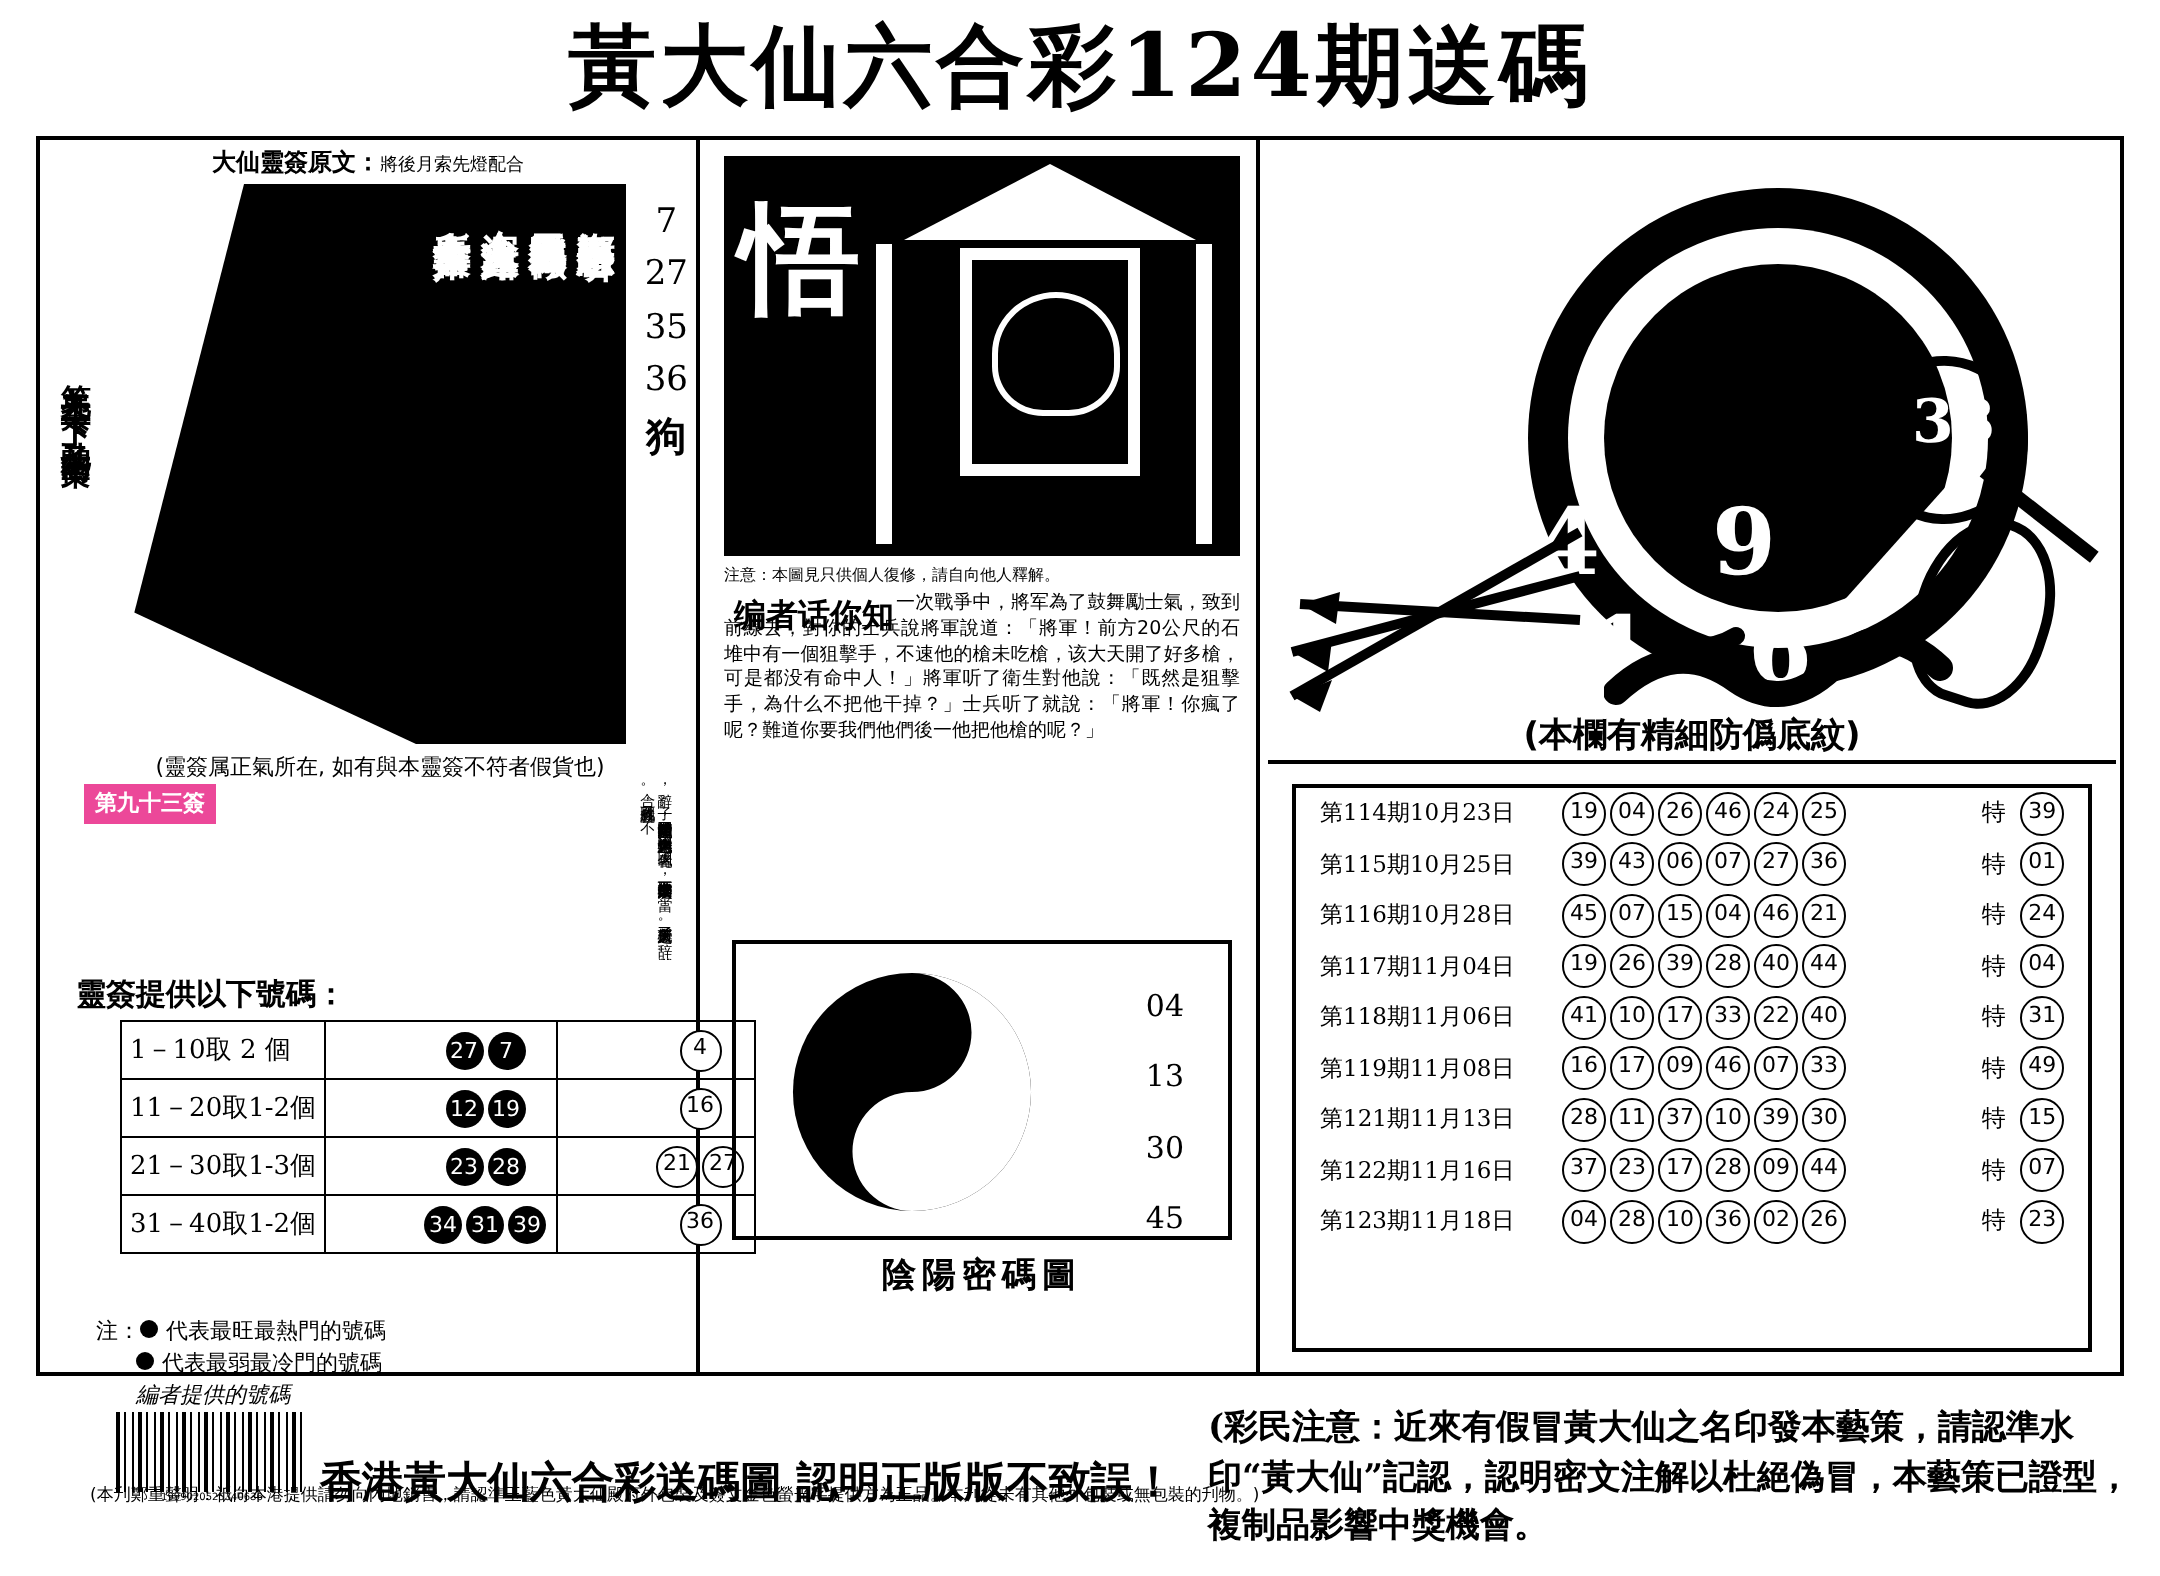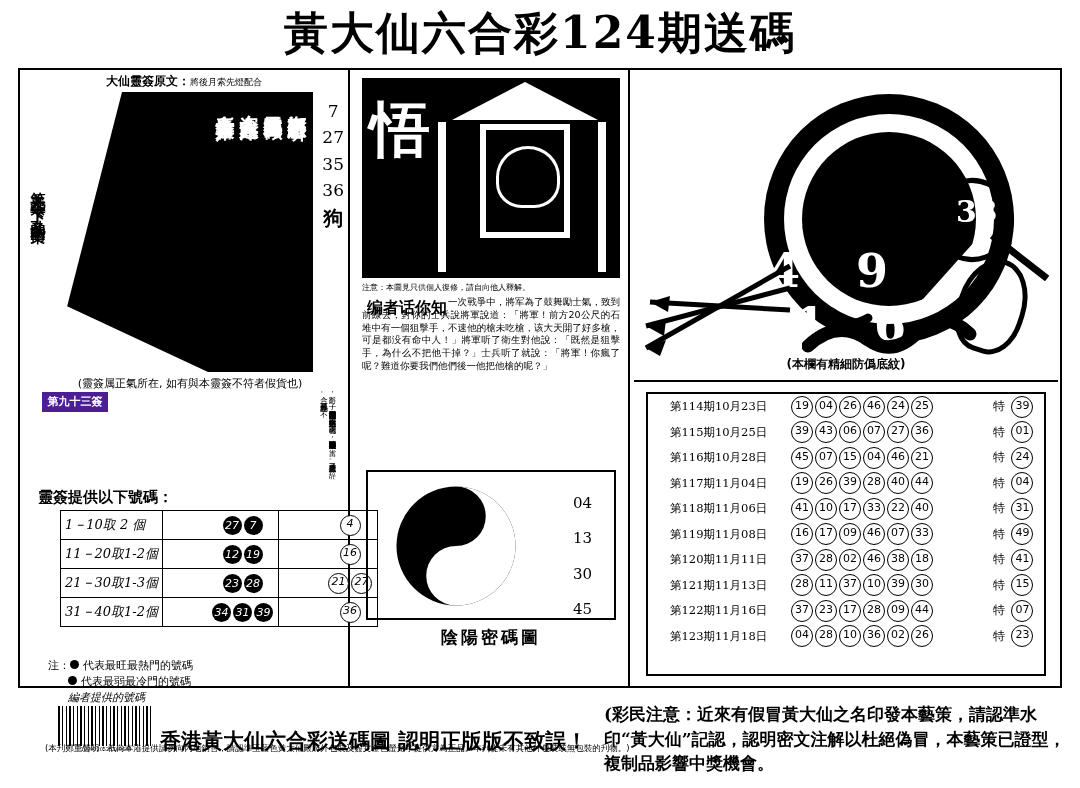--- a/index.html
+++ b/index.html
@@ -80,21 +80,21 @@
     text-align:center;font-size:17px;line-height:1.55;
     font-family:"DejaVu Serif","Liberation Serif",serif;
   }
   .num-col .dog{font-weight:bold;font-size:20px;}
   .p1-note{
     position:absolute;left:20px;top:306px;width:300px;
     font-size:11px;text-align:center;font-weight:normal;
   }
   .p1-seal{
     position:absolute;left:22px;top:322px;width:66px;height:20px;
-    background:#4c1d95;color:#fff;font-size:11px;text-align:center;
+    background:#ec4899;color:#fff;font-size:11px;text-align:center;
     line-height:20px;font-weight:bold;
   }
   .p1-fine{
     position:absolute;left:96px;top:320px;width:220px;height:90px;
     font-size:7.5px;line-height:1.15;
     writing-mode:vertical-rl;
     text-align:left;
     overflow:hidden;
   }
 
@@ -104,21 +104,20 @@
   }
   .hint-table{
     position:absolute;left:40px;top:440px;width:258px;
     border-collapse:collapse;
   }
   .hint-table td{
     border:1px solid #000;height:28px;font-size:13px;
     font-family:"DejaVu Serif","Liberation Serif",serif;
     padding:0 4px;
     white-space:nowrap;
-    font-style:italic;
   }
   .hint-table td.lab{width:128px;}
   .hint-table td.balls{text-align:center;padding-left:48px;}
   .ball{
     display:inline-block;width:19px;height:19px;border-radius:50%;
     background:#000;color:#fff;font-size:11px;line-height:19px;text-align:center;
     margin:0 1px;font-family:"DejaVu Sans","Liberation Sans",sans-serif;
   }
   .ball.o{background:#fff;color:#000;border:1.5px solid #000;line-height:16px;}
   .legend{
@@ -244,35 +243,35 @@
     border:5px solid #000;border-radius:60% 60% 50% 50%;transform:rotate(18deg);
   }
   .arrows{
     position:absolute;left:6px;top:176px;width:160px;height:110px;
   }
   .brush{
     position:absolute;left:168px;top:230px;width:200px;height:60px;
   }
   .p3-seal-txt{
     position:absolute;left:0;top:284px;width:424px;text-align:center;
-    font-size:12px;font-weight:bold;
+    font-size:17px;font-weight:bold;
   }
   
   .hist{
     position:absolute;left:14px;top:322px;width:400px;height:284px;
     border:2px solid #000;box-sizing:border-box;
   }
   .hist table{
     border-collapse:collapse;width:100%;
     font-family:"DejaVu Serif","Liberation Serif",serif;
   }
   .hist td{
     font-size:11.5px;height:25.5px;padding:0;white-space:nowrap;
   }
-  .hist td.lab{padding-left:22px;width:120px;}
+  .hist td.lab{padding-left:12px;width:120px;}
   .hist td.te{padding-left:2px;font-size:12px;}
   .hb{
     display:inline-block;width:20px;height:20px;border-radius:50%;
     border:1.3px solid #000;text-align:center;line-height:18px;font-size:11px;
     margin:0 1px;font-family:"DejaVu Sans","Liberation Sans",sans-serif;
   }
 
   
   .barcode{
     position:absolute;left:58px;top:706px;width:96px;height:40px;
@@ -499,28 +498,20 @@
         </tr>
         <tr>
           <td class="lab">第119期11月08日</td>
           <td>
             <span class="hb">16</span><span class="hb">17</span><span class="hb">09</span><span class="hb">46</span><span class="hb">07</span><span class="hb">33</span>
           </td>
           <td class="te">特</td>
           <td><span class="hb">49</span></td>
         </tr>
         <tr>
-          <td class="lab">第120期11月11日</td>
-          <td>
-            <span class="hb">37</span><span class="hb">28</span><span class="hb">02</span><span class="hb">46</span><span class="hb">38</span><span class="hb">18</span>
-          </td>
-          <td class="te">特</td>
-          <td><span class="hb">41</span></td>
-        </tr>
-        <tr>
           <td class="lab">第121期11月13日</td>
           <td>
             <span class="hb">28</span><span class="hb">11</span><span class="hb">37</span><span class="hb">10</span><span class="hb">39</span><span class="hb">30</span>
           </td>
           <td class="te">特</td>
           <td><span class="hb">15</span></td>
         </tr>
         <tr>
           <td class="lab">第122期11月16日</td>
           <td>

